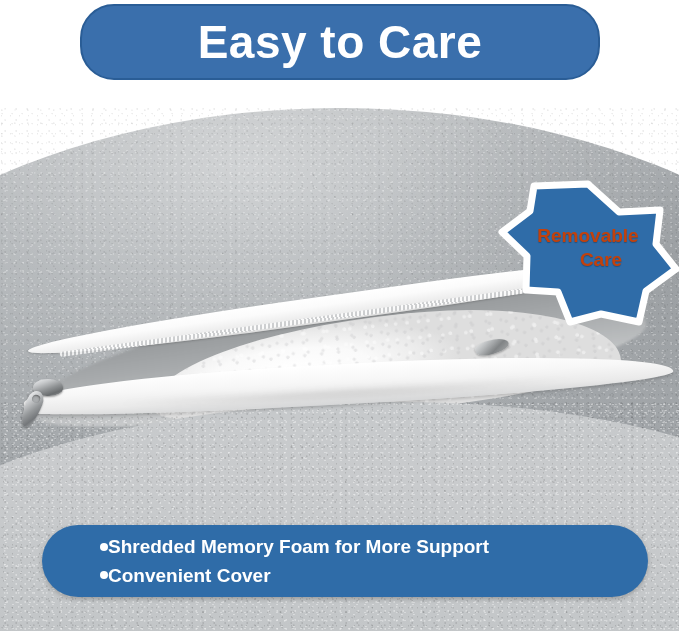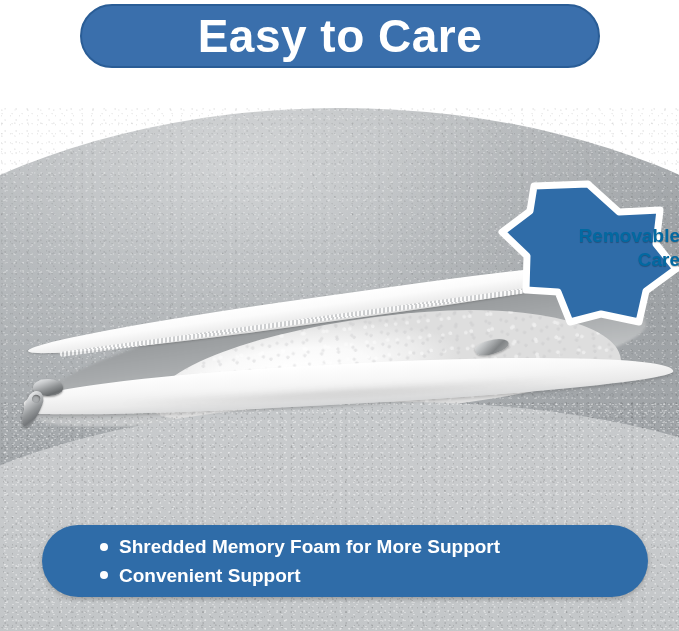--- a/index.html
+++ b/index.html
@@ -242,21 +242,21 @@
     background: radial-gradient(ellipse 50% 50% at 50% 0%, rgba(0,0,0,.20) 0%, rgba(0,0,0,0) 72%);
     filter: blur(3px);
   }
 
   
   .title-banner {
     position: absolute;
     left: 80px;
     top: 4px;
     width: 520px;
-    height: 64px;
+    height: 76px;
     background: #3a6fac;
     border: 2px solid #2a5d96;
     border-radius: 34px;
     display: flex;
     align-items: center;
     justify-content: center;
     box-sizing: border-box;
   }
   .title-text {
     color: #ffffff;
@@ -274,22 +274,22 @@
     left: 496px;
     top: 180px;
     width: 184px;
     height: 146px;
   }
   .badge svg { display: block; width: 100%; height: 100%; }
   .badge-text {
     position: absolute;
     left: 0; right: 0;
     top: 44px;
-    text-align: right;
-    color: #0369a1;
+    text-align: center;
+    color: #c2410c;
     font-size: 19px;
     font-weight: bold;
     line-height: 1.24;
     text-shadow: 0 1px 1px rgba(0,0,0,.25);
     pointer-events: none;
     font-family: "Liberation Sans", sans-serif;
   }
   .badge-text .l2 {
     display: block;
     padding-left: 26px;
@@ -307,21 +307,21 @@
     box-shadow: 0 2px 5px rgba(0,0,0,.22);
     display: flex;
     flex-direction: column;
     justify-content: center;
     box-sizing: border-box;
     padding-left: 58px;
   }
   .bullet-row {
     display: flex;
     align-items: center;
-    gap: 11px;
+    gap: 0;
     margin: 1.5px 0;
   }
   .bullet-dot {
     width: 8px;
     height: 8px;
     border-radius: 50%;
     background: #ffffff;
     flex: 0 0 auto;
   }
   .bullet-label {
@@ -379,17 +379,17 @@
     </div>
   </div>
 
   <div class="bullet-banner">
     <div class="bullet-row">
       <span class="bullet-dot"></span>
       <span class="bullet-label">Shredded Memory Foam for More Support</span>
     </div>
     <div class="bullet-row">
       <span class="bullet-dot"></span>
-      <span class="bullet-label">Convenient Support</span>
+      <span class="bullet-label">Convenient Cover</span>
     </div>
   </div>
 
 </div>
 
 </body></html>

